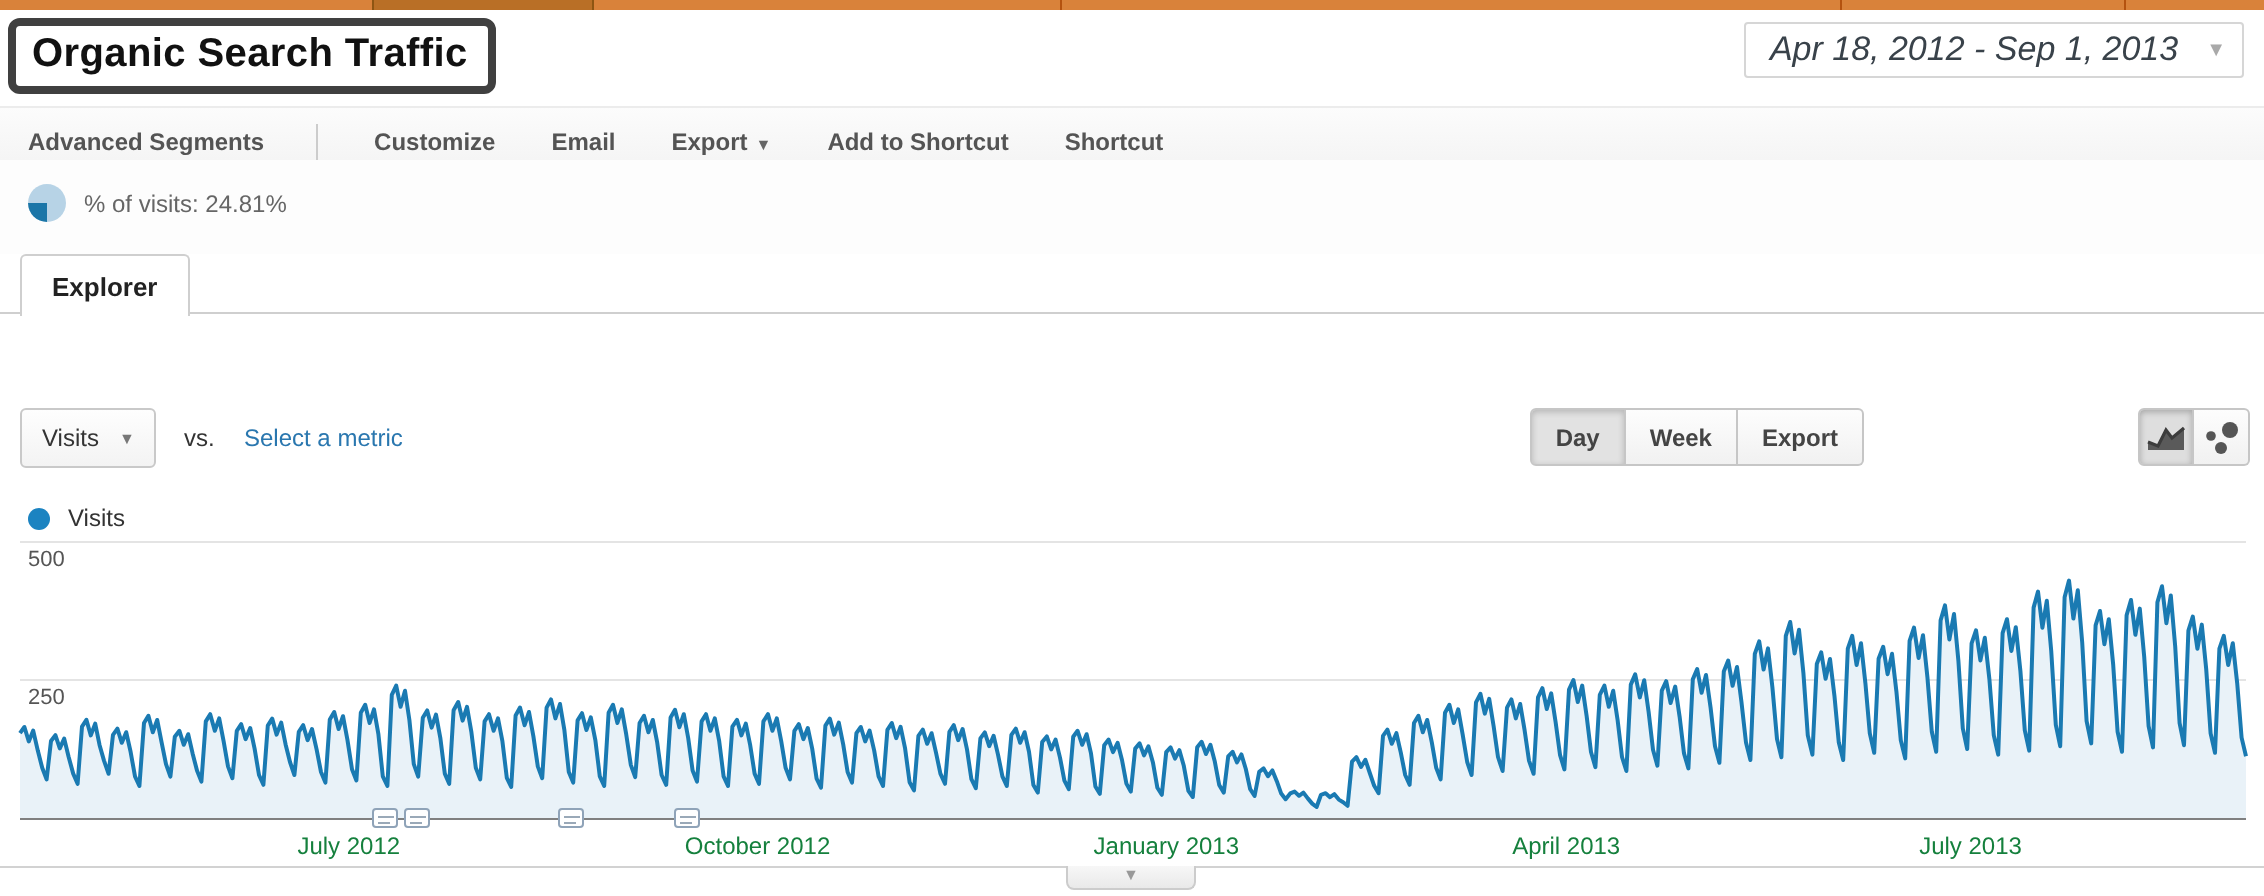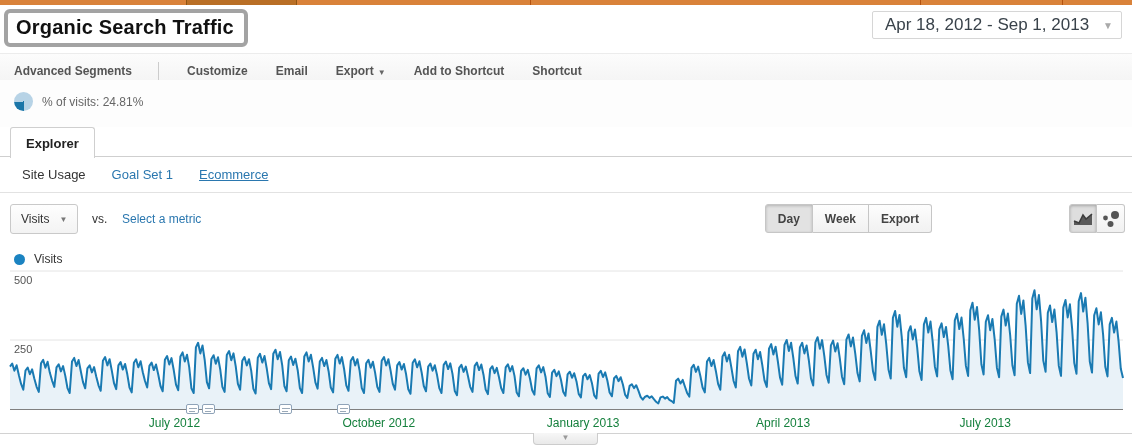--- a/index.html
+++ b/index.html
@@ -6,23 +6,23 @@
   html,body { background:#fff; }
   body { font-family:"Liberation Sans", "DejaVu Sans", sans-serif; }
   #app { position:relative; width:1132px; height:448px; background:#fff; overflow:hidden; }
 
   
   .topbar { position:absolute; top:0; left:0; width:1132px; height:5px; background:#d9823a; }
   .topbar .seg-active { position:absolute; left:186px; top:0; width:111px; height:5px; background:#b96f26; border-left:1px solid #8e5512; border-right:1px solid #8e5512; }
   .topbar .seg-div { position:absolute; top:0; width:1px; height:5px; background:#b4520f; }
 
   
-  .title-wrap { position:absolute; left:4px; top:9px; border:4px solid #a3a3a3; border-radius:6px; background:#fff; padding:3px 10px 4px 8px; }
+  .title-wrap { position:absolute; left:4px; top:9px; border:4px solid #404040; border-radius:6px; background:#fff; padding:3px 10px 4px 8px; }
   .page-title { font-size:20px; font-weight:bold; color:#111; letter-spacing:0.2px; }
-  .date-box { position:absolute; right:10px; top:11px; height:28px; border:1px solid #d6d6d6; border-radius:2px; background:#fff; display:flex; align-items:center; padding:0 8px 0 12px; cursor:pointer; }
+  .date-box { position:absolute; right:10px; top:11px; height:28px; border:1px solid #d6d6d6; border-radius:2px; background:#fff; display:flex; align-items:center; padding:0 8px 0 12px; cursor:pointer;font-style:italic; }
   .date-text { font-size:17px; color:#39424a; }
   .date-caret { font-size:10px; color:#a9a9a9; margin-left:14px; }
 
   
   .toolbar { position:absolute; left:0; top:53px; width:1132px; height:35px; background:linear-gradient(#fcfcfc,#f3f3f3); border-top:1px solid #ececec; border-bottom:1px solid #dcdcdc; display:flex; align-items:center; }
   .tb-item { font-size:12px; font-weight:bold; color:#545454; margin-left:28px; cursor:pointer; white-space:nowrap; }
   .tb-item:first-child { margin-left:14px; }
   .tb-divider { width:1px; height:18px; background:#ccc; margin-left:26px; }
   .tb-caret { font-size:8px; color:#666; margin-left:4px; }
 
@@ -115,25 +115,20 @@
   <div class="segrow">
     <div class="pie-icon"></div>
     <div class="pct-label">% of visits: 24.81%</div>
   </div>
 
   <div class="explorer-tab">
     <span>Explorer</span>
   </div>
   <div class="tabline"></div>
 
-  <div class="subtabs">
-    <span class="subtab">Site Usage</span>
-    <span class="subtab link">Goal Set 1</span>
-    <span class="subtab link underline">Ecommerce</span>
-  </div>
 
   <div class="metric-row">
     <div class="visits-dd">
       <span class="lbl">Visits</span>
       <span class="caret">▼</span>
     </div>
     <span class="vs-label">vs.</span>
     <span class="select-metric">Select a metric</span>
 
     <div class="gran-group">

